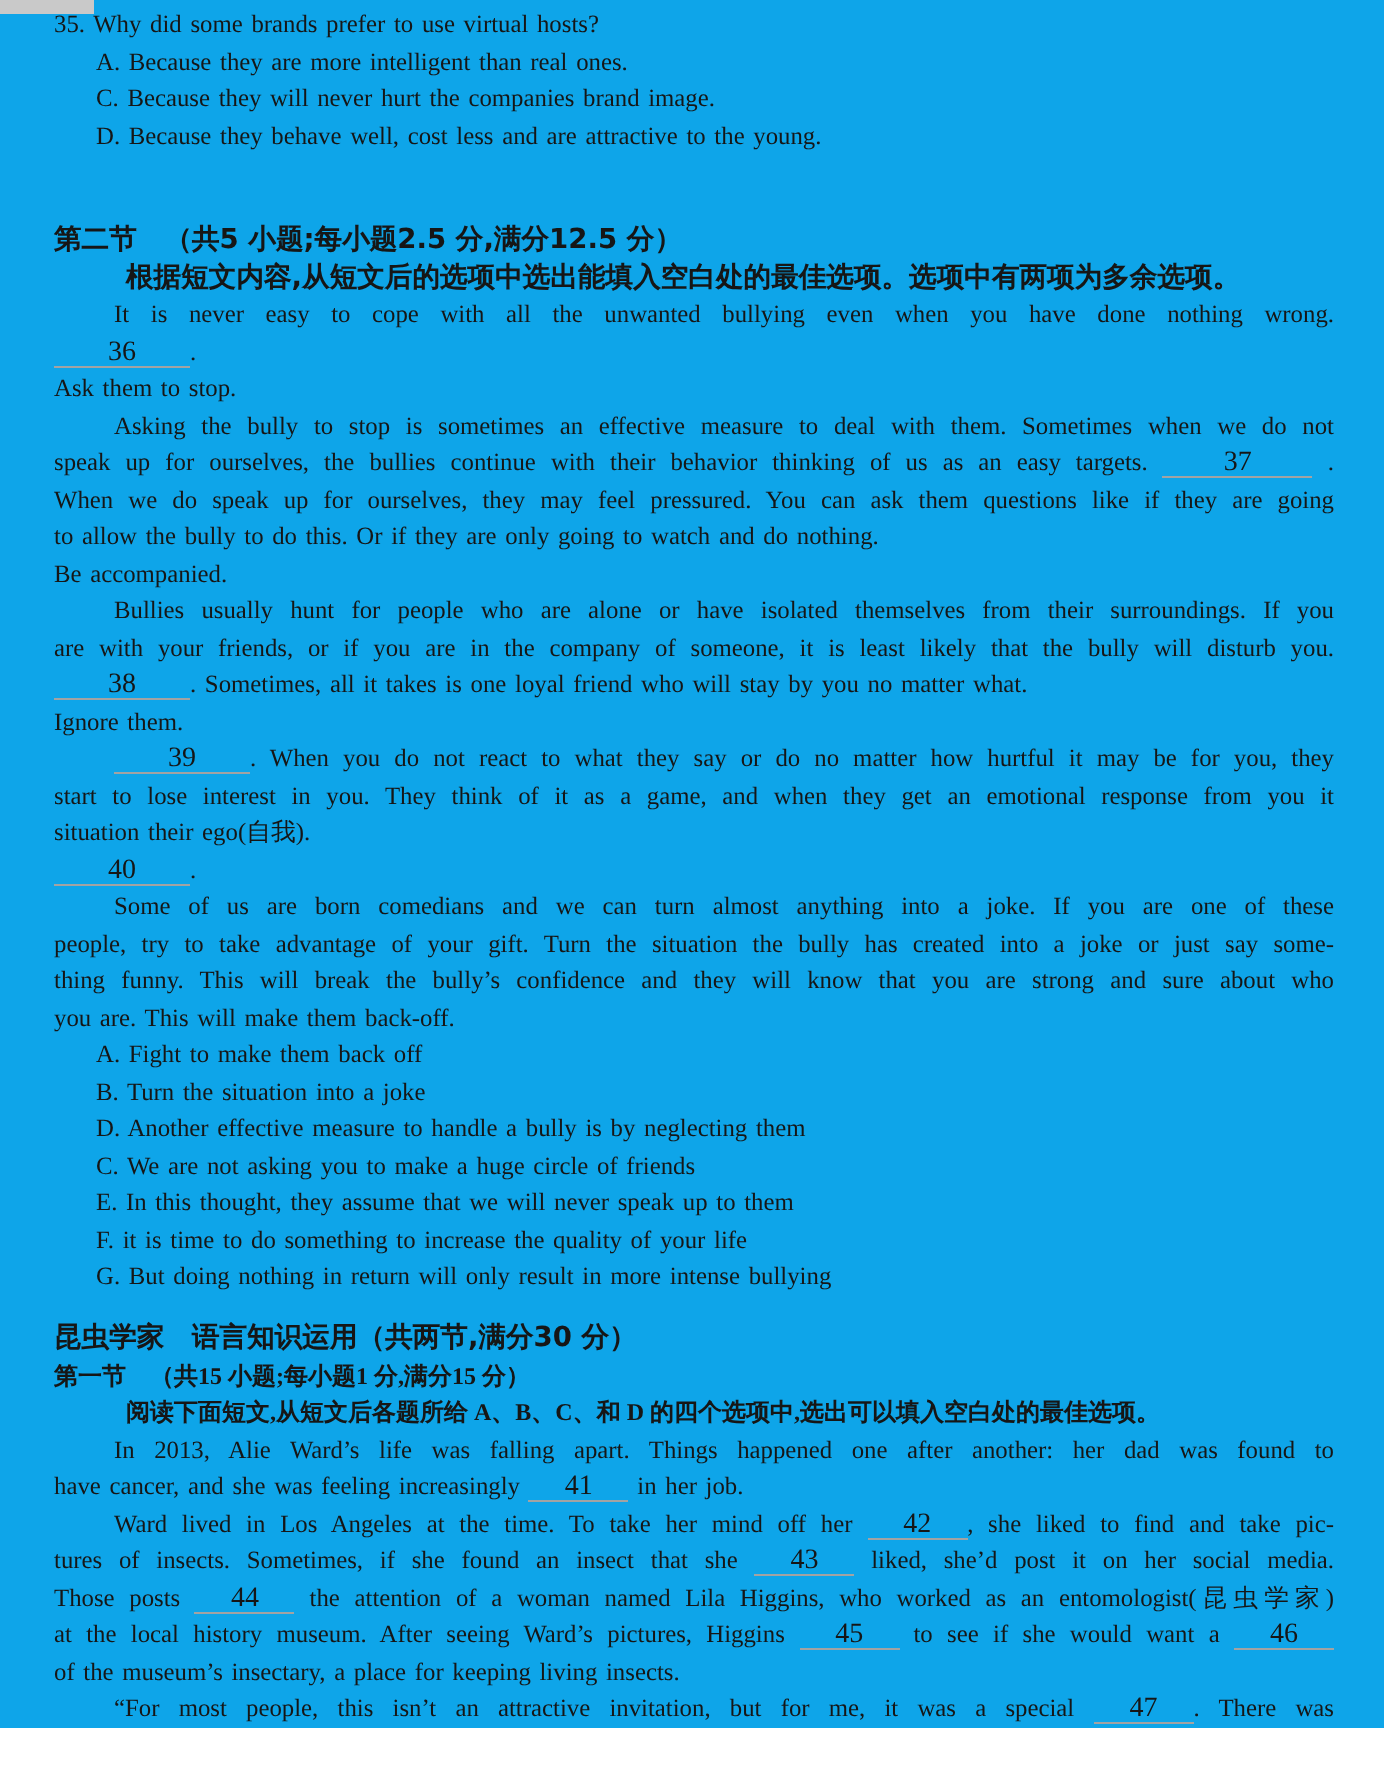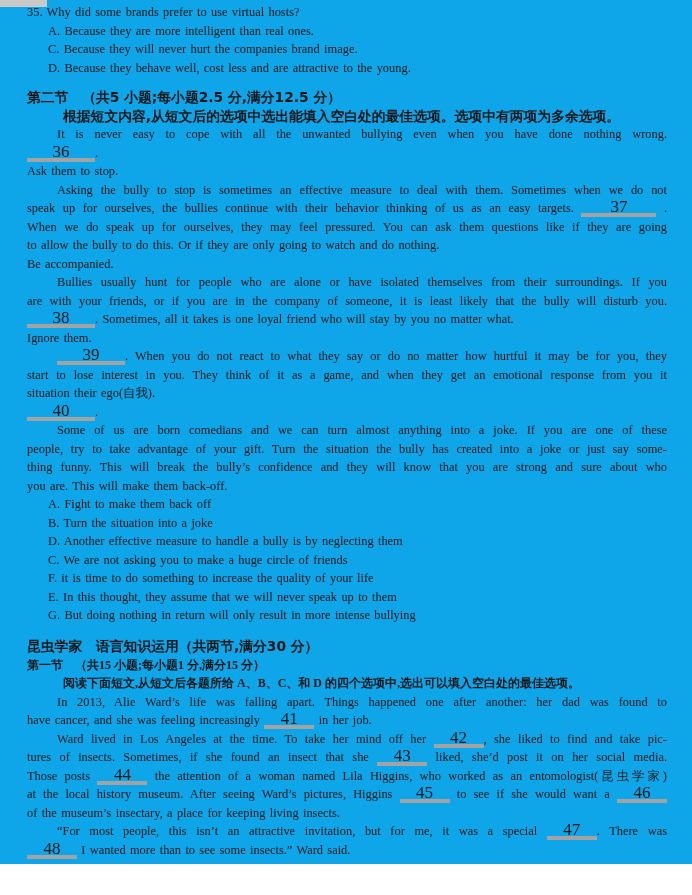--- a/index.html
+++ b/index.html
@@ -17,36 +17,36 @@
   .line.j{text-align:justify;text-align-last:justify;}
   .ind-opt{padding-left:21px;}
   .ind-ind{text-indent:30px;}
   .ind-zh{text-indent:36px;}
   .zhb{
     font-family:"DejaVu Sans","Liberation Sans",sans-serif;
     font-weight:bold;font-size:13.8px;word-spacing:0;
   }
   .zh{font-size:12px;word-spacing:0;font-weight:bold;}
   .blank{
-    display:inline-block;min-width:50px;border-bottom:4px solid #a3a3a3;
+    display:inline-block;min-width:50px;border-bottom:1px solid #a3a3a3;
     text-align:center;text-align-last:center;line-height:13px;text-indent:0;
-    font-size:17px;
+    font-size:14px;
   }
 </style>
 </head>
 <body>
 
 <div class="page">
   <div class="scan-artifact"></div>
   <div>
       <div class="line en"><span>35. Why did some brands prefer to use virtual hosts?</span></div>
       <div class="line en ind-opt"><span>A. Because they are more intelligent than real ones.</span></div>
       <div class="line en ind-opt"><span>C. Because they will never hurt the companies brand image.</span></div>
       <div class="line en ind-opt"><span>D. Because they behave well, cost less and are attractive to the young.</span></div>
-      <div class="line zhb" style="margin-top: 11px;"><span>第二节　（共5 小题;每小题2.5 分,满分12.5 分）</span></div>
+      <div class="line zhb" style="margin-top: 34px;"><span>第二节　（共5 小题;每小题2.5 分,满分12.5 分）</span></div>
       <div class="line zhb ind-zh"><span>根据短文内容,从短文后的选项中选出能填入空白处的最佳选项。选项中有两项为多余选项。</span></div>
       <div class="line en j ind-ind"><span>It is never easy to cope with all the unwanted bullying even when you have done nothing wrong.</span></div>
       <div class="line en"><span class="blank" style="width: 68px;">36</span><span>.</span></div>
       <div class="line en"><span>Ask them to stop.</span></div>
       <div class="line en j ind-ind"><span>Asking the bully to stop is sometimes an effective measure to deal with them. Sometimes when we do not</span></div>
       <div class="line en j"><span>speak up for ourselves, the bullies continue with their behavior thinking of us as an easy targets. </span><span class="blank" style="width: 75px;">37</span><span> .</span></div>
       <div class="line en j"><span>When we do speak up for ourselves, they may feel pressured. You can ask them questions like if they are going</span></div>
       <div class="line en"><span>to allow the bully to do this. Or if they are only going to watch and do nothing.</span></div>
       <div class="line en"><span>Be accompanied.</span></div>
       <div class="line en j ind-ind"><span>Bullies usually hunt for people who are alone or have isolated themselves from their surroundings. If you</span></div>
@@ -58,22 +58,22 @@
       <div class="line en"><span>situation their ego(自我).</span></div>
       <div class="line en"><span class="blank" style="width: 68px;">40</span><span>.</span></div>
       <div class="line en j ind-ind"><span>Some of us are born comedians and we can turn almost anything into a joke. If you are one of these</span></div>
       <div class="line en j"><span>people, try to take advantage of your gift. Turn the situation the bully has created into a joke or just say some-</span></div>
       <div class="line en j"><span>thing funny. This will break the bully’s confidence and they will know that you are strong and sure about who</span></div>
       <div class="line en"><span>you are. This will make them back-off.</span></div>
       <div class="line en ind-opt"><span>A. Fight to make them back off</span></div>
       <div class="line en ind-opt"><span>B. Turn the situation into a joke</span></div>
       <div class="line en ind-opt"><span>D. Another effective measure to handle a bully is by neglecting them</span></div>
       <div class="line en ind-opt"><span>C. We are not asking you to make a huge circle of friends</span></div>
+      <div class="line en ind-opt"><span>E. In this thought, they assume that we will never speak up to them</span></div>
       <div class="line en ind-opt"><span>F. it is time to do something to increase the quality of your life</span></div>
-      <div class="line en ind-opt"><span>E. In this thought, they assume that we will never speak up to them</span></div>
       <div class="line en ind-opt"><span>G. But doing nothing in return will only result in more intense bullying</span></div>
       <div class="line zhb" style="margin-top: 12.95px;"><span>昆虫学家　语言知识运用（共两节,满分30 分）</span></div>
       <div class="line zh"><span>第一节　（共15 小题;每小题1 分,满分15 分）</span></div>
       <div class="line zh ind-zh"><span>阅读下面短文,从短文后各题所给 A、B、C、和 D 的四个选项中,选出可以填入空白处的最佳选项。</span></div>
       <div class="line en j ind-ind"><span>In 2013, Alie Ward’s life was falling apart. Things happened one after another: her dad was found to</span></div>
       <div class="line en"><span>have cancer, and she was feeling increasingly </span><span class="blank">41</span><span> in her job.</span></div>
       <div class="line en j ind-ind"><span>Ward lived in Los Angeles at the time. To take her mind off her </span><span class="blank">42</span><span>, she liked to find and take pic-</span></div>
       <div class="line en j"><span>tures of insects. Sometimes, if she found an insect that she </span><span class="blank">43</span><span> liked, she’d post it on her social media.</span></div>
       <div class="line en j"><span>Those posts </span><span class="blank">44</span><span> the attention of a woman named Lila Higgins, who worked as an entomologist(昆虫学家)</span></div>
       <div class="line en j"><span>at the local history museum. After seeing Ward’s pictures, Higgins </span><span class="blank">45</span><span> to see if she would want a </span><span class="blank">46</span></div>

